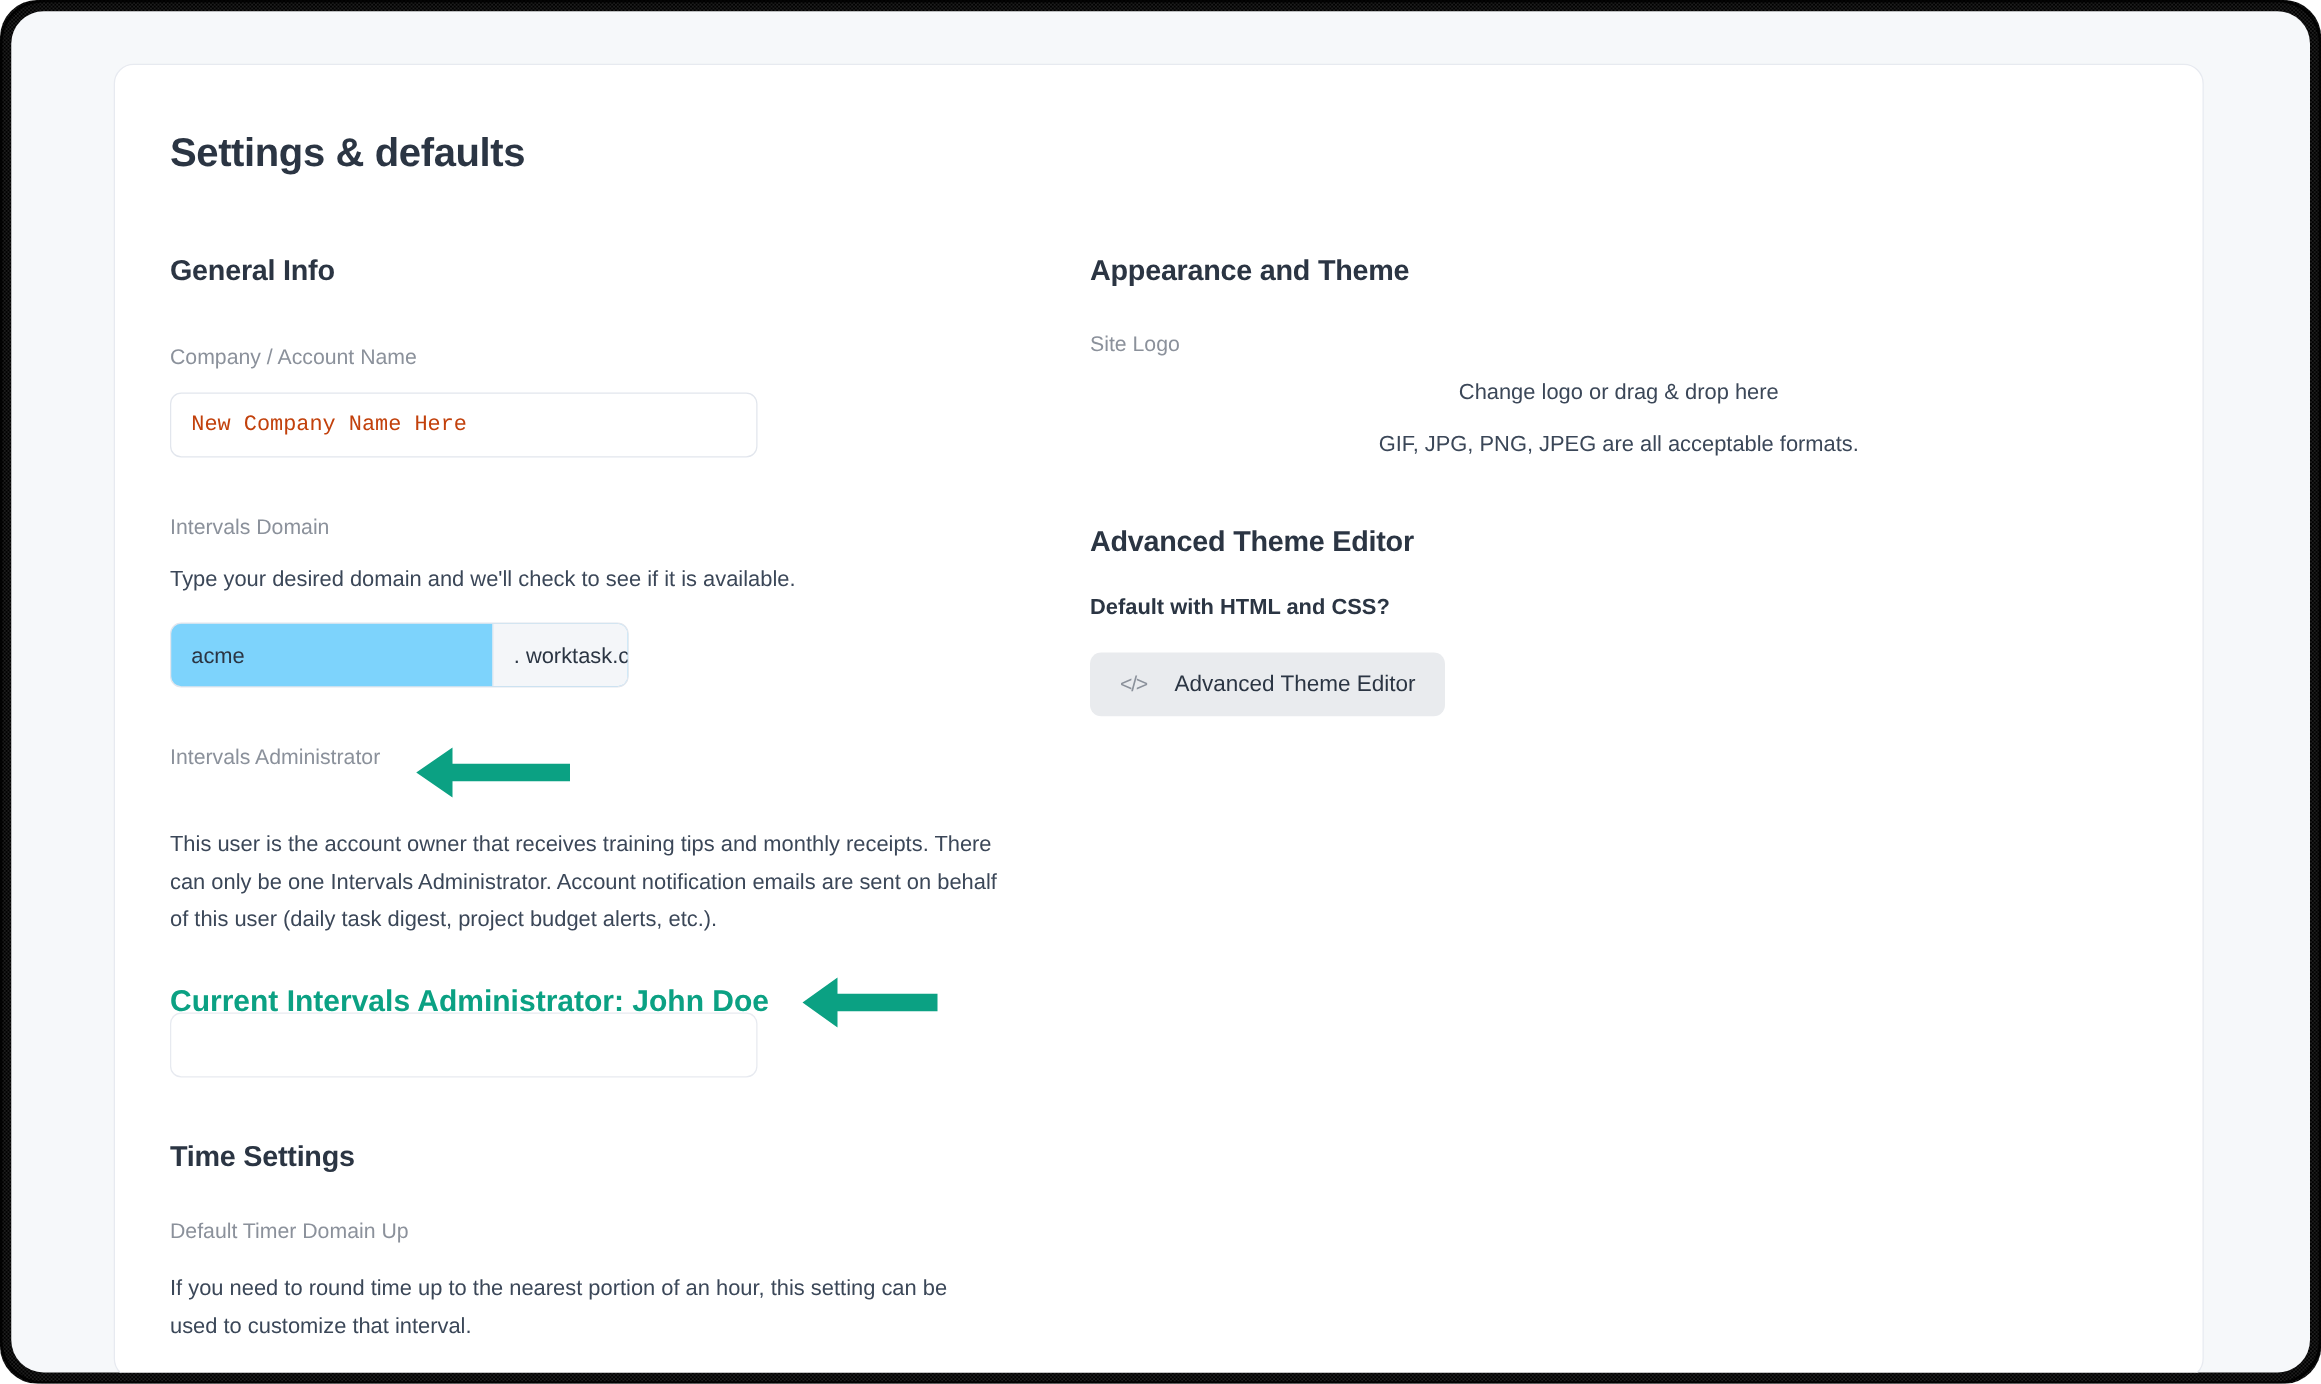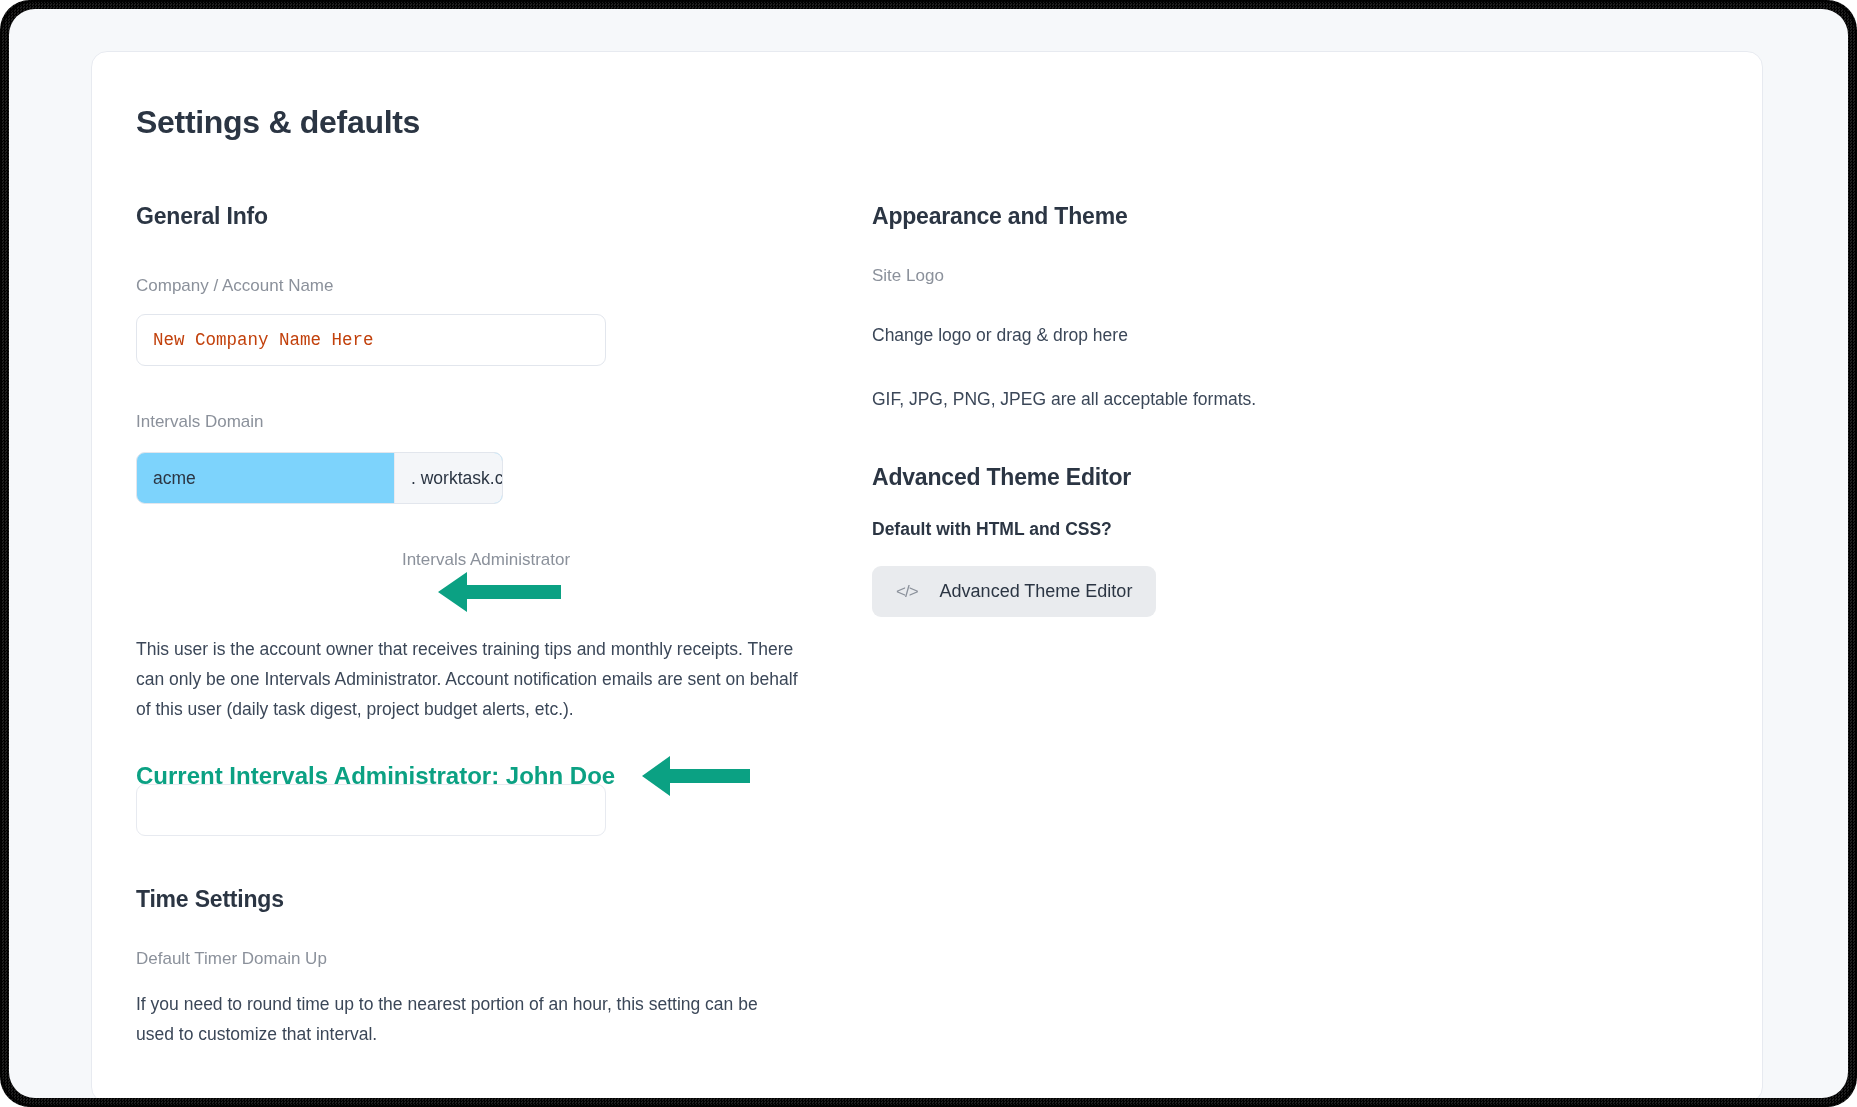--- a/index.html
+++ b/index.html
@@ -155,22 +155,20 @@
     cursor: pointer;
     white-space: nowrap;
   }
 
   
   .block { margin-top: 46px; }
 
   .label-with-arrow {
     position: relative;
     display: flex;
-    align-items: center;
-    flex-direction: column;
   }
 
   
   .arrow {
     display: block;
   }
 
   .admin-line {
     position: relative;
     display: flex;
@@ -186,21 +184,21 @@
   .ghost-input {
     margin-top: -14px;
     width: 470px;
     height: 52px;
     border: 1px solid #e7eaf0;
     border-radius: 9px;
     background: #fff;
   }
 
   
-  .right-text { margin-top: 34px; }
+  .right-text { margin-top: 12px; text-align: center; }
 
   .theme-button {
     margin-top: 26px;
     display: inline-flex;
     align-items: center;
     gap: 22px;
     background: #e9ebee;
     border: none;
     border-radius: 9px;
     padding: 15px 24px;
@@ -233,20 +231,21 @@
 
             <h2 class="section-title">General Info</h2>
 
             <div class="block">
               <div class="field-label">Company / Account Name</div>
               <div class="text-input">New Company Name Here</div>
             </div>
 
             <div class="block">
               <div class="field-label">Intervals Domain</div>
+              <div class="body-text" style="margin-top:16px;">Type your desired domain and we'll check to see if it is available.</div>
 
               <div class="domain-group">
                 <input class="domain-input" type="text" value="acme" style="">
                 <div class="domain-suffix">
                   <span>. worktask.com</span>
 
                 </div>
               </div>
             </div>
 

